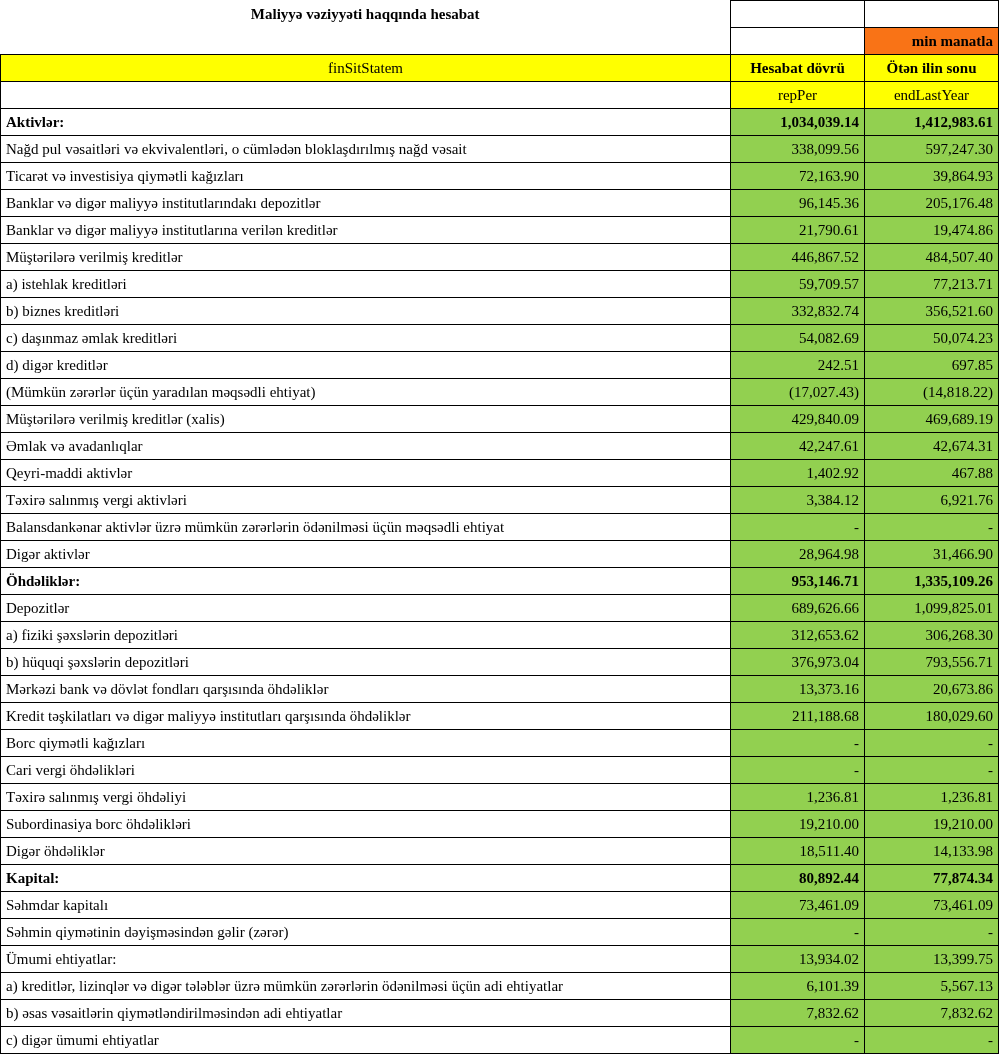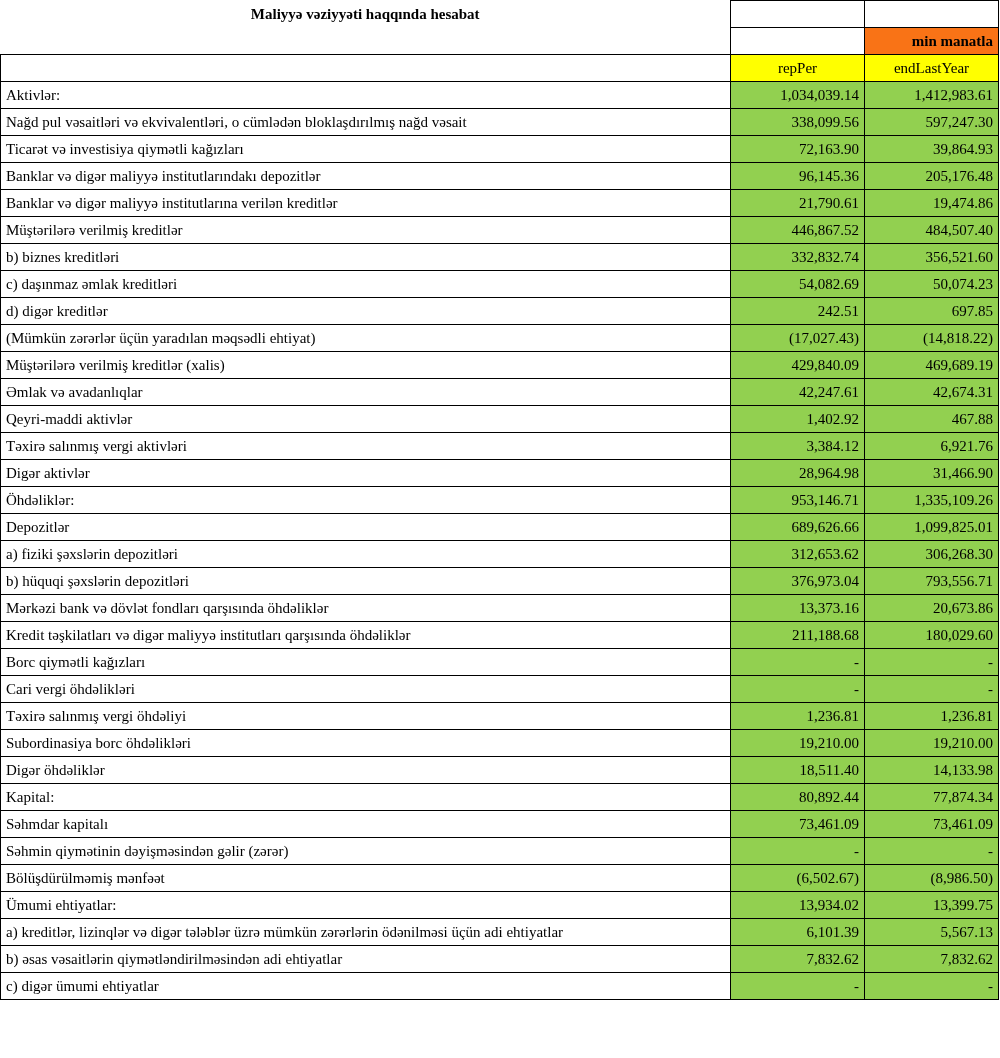--- a/index.html
+++ b/index.html
@@ -93,21 +93,21 @@
 
   
   .data-row td.label {
     background: #ffffff;
     text-align: left;
   }
   .data-row td.num {
     background: #92d050;
     text-align: right;
   }
-  .data-row.bold td { font-weight: normal; }
+  .data-row.bold td { font-weight: bold; }
 </style>
 </head>
 <body>
 
 <div class="sheet">
   <table class="fin">
     <colgroup>
       <col class="c-label">
       <col class="c-rep">
       <col class="c-last">
@@ -116,20 +116,25 @@
       <tr class="title-row">
         <td class="title-cell">Maliyyə vəziyyəti haqqında hesabat</td>
         <td class="blank-right"></td>
         <td class="blank-right last"></td>
       </tr>
       <tr class="unit-row">
         <td class="empty-label"></td>
         <td class="unit-blank"></td>
         <td class="unit">min manatla</td>
       </tr>
+      <tr class="hdr-yellow">
+        <td class="hdr-name">finSitStatem</td>
+        <td>Hesabat dövrü</td>
+        <td>Ötən ilin sonu</td>
+      </tr>
       <tr class="hdr-white">
         <td style="background:#ffffff;border:1px solid #000;"></td>
         <td style="background:#ffff00;">repPer</td>
         <td style="background:#ffff00;">endLastYear</td>
       </tr>
     <tr class="data-row bold">
           <td class="label">Aktivlər:</td>
           <td class="num">1,034,039.14</td>
           <td class="num">1,412,983.61</td>
         </tr>
@@ -152,20 +157,25 @@
           <td class="label">Banklar və digər maliyyə institutlarına verilən kreditlər</td>
           <td class="num">21,790.61</td>
           <td class="num">19,474.86</td>
         </tr>
         <tr class="data-row">
           <td class="label">Müştərilərə verilmiş kreditlər</td>
           <td class="num">446,867.52</td>
           <td class="num">484,507.40</td>
         </tr>
         <tr class="data-row">
+          <td class="label">a) istehlak kreditləri</td>
+          <td class="num">59,709.57</td>
+          <td class="num">77,213.71</td>
+        </tr>
+        <tr class="data-row">
           <td class="label">b) biznes kreditləri</td>
           <td class="num">332,832.74</td>
           <td class="num">356,521.60</td>
         </tr>
         <tr class="data-row">
           <td class="label">c) daşınmaz əmlak kreditləri</td>
           <td class="num">54,082.69</td>
           <td class="num">50,074.23</td>
         </tr>
         <tr class="data-row">
@@ -190,20 +200,25 @@
         </tr>
         <tr class="data-row">
           <td class="label">Qeyri-maddi aktivlər</td>
           <td class="num">1,402.92</td>
           <td class="num">467.88</td>
         </tr>
         <tr class="data-row">
           <td class="label">Təxirə salınmış vergi aktivləri</td>
           <td class="num">3,384.12</td>
           <td class="num">6,921.76</td>
+        </tr>
+        <tr class="data-row">
+          <td class="label">Balansdankənar aktivlər üzrə mümkün zərərlərin ödənilməsi üçün məqsədli ehtiyat</td>
+          <td class="num">-</td>
+          <td class="num">-</td>
         </tr>
         <tr class="data-row">
           <td class="label">Digər aktivlər</td>
           <td class="num">28,964.98</td>
           <td class="num">31,466.90</td>
         </tr>
         <tr class="data-row bold">
           <td class="label">Öhdəliklər:</td>
           <td class="num">953,146.71</td>
           <td class="num">1,335,109.26</td>
@@ -267,25 +282,20 @@
           <td class="label">Səhmdar kapitalı</td>
           <td class="num">73,461.09</td>
           <td class="num">73,461.09</td>
         </tr>
         <tr class="data-row">
           <td class="label">Səhmin qiymətinin dəyişməsindən gəlir (zərər)</td>
           <td class="num">-</td>
           <td class="num">-</td>
         </tr>
         <tr class="data-row">
-          <td class="label">Bölüşdürülməmiş mənfəət</td>
-          <td class="num">(6,502.67)</td>
-          <td class="num">(8,986.50)</td>
-        </tr>
-        <tr class="data-row">
           <td class="label">Ümumi ehtiyatlar:</td>
           <td class="num">13,934.02</td>
           <td class="num">13,399.75</td>
         </tr>
         <tr class="data-row">
           <td class="label">a) kreditlər, lizinqlər və digər tələblər üzrə mümkün zərərlərin ödənilməsi üçün adi ehtiyatlar</td>
           <td class="num">6,101.39</td>
           <td class="num">5,567.13</td>
         </tr>
         <tr class="data-row">

